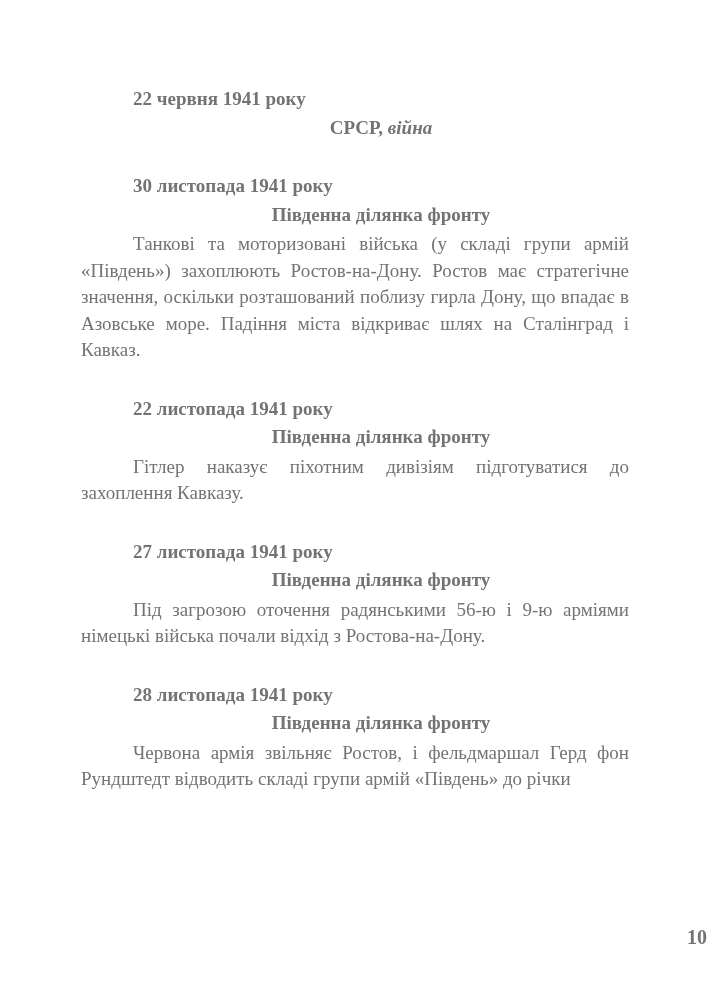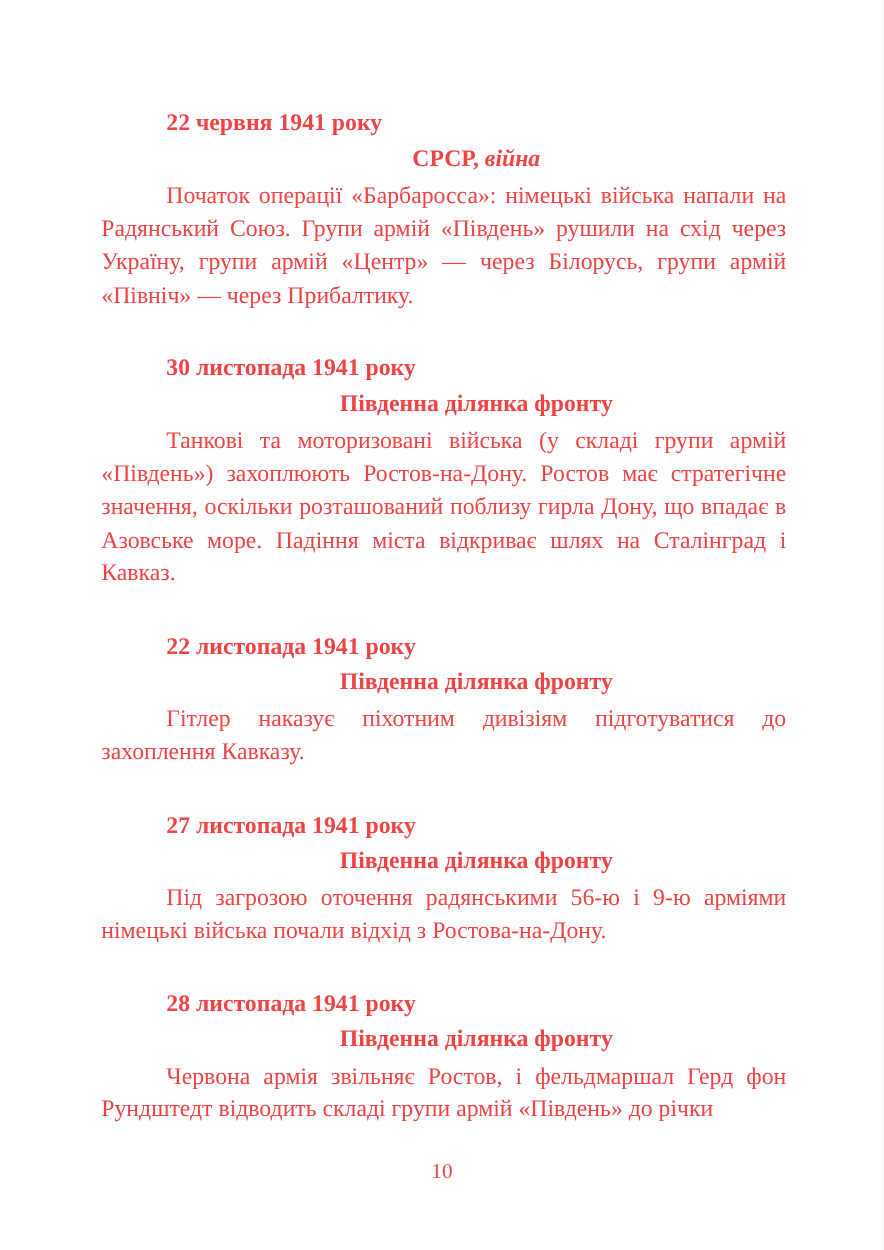--- a/index.html
+++ b/index.html
@@ -7,21 +7,21 @@
     padding: 0;
     background: #e8e8e8;
   }
   .page {
     position: relative;
     width: 707px;
     height: 1000px;
     margin: 0 auto;
     background: #ffffff;
     font-family: "Liberation Serif", serif;
-    color: #ef4444;
+    color: #737373;
     overflow: hidden;
   }
   .content {
     position: absolute;
     left: 81px;
     top: 86px;
     width: 548px;
   }
   .entry {
     margin: 0 0 32px 0;
@@ -49,35 +49,35 @@
     line-height: 26.5px;
     text-align: justify;
     text-indent: 52px;
     margin: 0;
   }
   .page-number {
     position: absolute;
     left: 0;
     bottom: 52px;
     width: 100%;
-    text-align: center;
-    font-size: 17px;
+    text-align: right;
+    font-size: 20px;
     line-height: 22px;
+    font-weight: bold;
   }
 </style>
 </head>
 <body>
 
 <div class="page">
   <div class="content">
 
     <div class="entry">
       <p class="entry-date">22 червня 1941 року</p>
       <p class="entry-sub"><span>СРСР,</span> <span class="tag-italic">війна</span></p>
-      <p class="entry-body">Початок операції «Барбаросса»: німецькі війська напали на Радянський Союз. Групи армій «Південь» рушили на схід через Україну, групи армій «Центр» —  через Білорусь, групи армій «Північ» —  через Прибалтику.</p>
     </div>
 
     <div class="entry">
       <p class="entry-date">30 листопада 1941 року</p>
       <p class="entry-sub">Південна ділянка фронту</p>
       <p class="entry-body">Танкові та моторизовані війська (у складі групи армій «Південь») захоплюють Ростов-на-Дону. Ростов має стратегічне значення, оскільки розташований поблизу гирла Дону, що впадає в Азовське море. Падіння міста відкриває шлях на Сталінград і Кавказ.</p>
     </div>
 
     <div class="entry">
       <p class="entry-date">22 листопада 1941 року</p>

